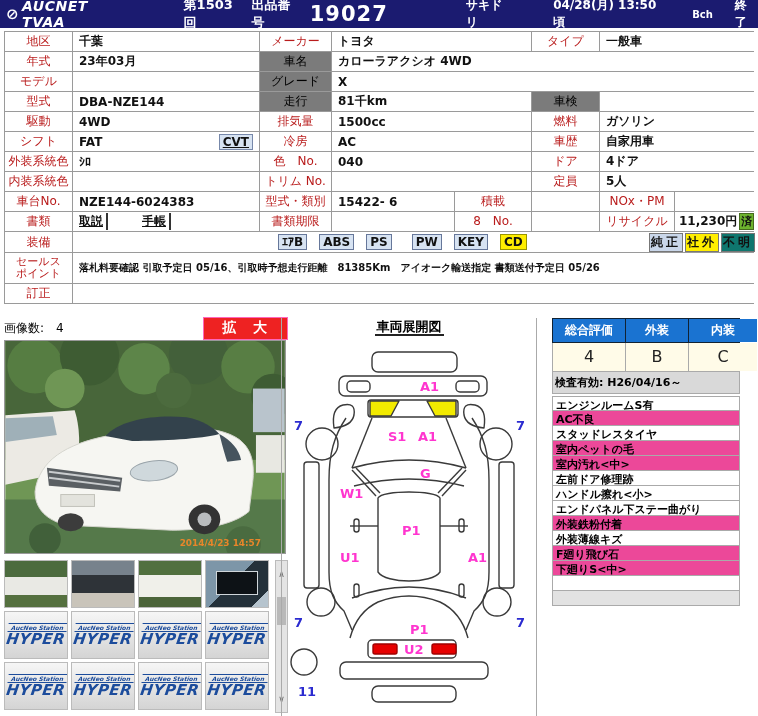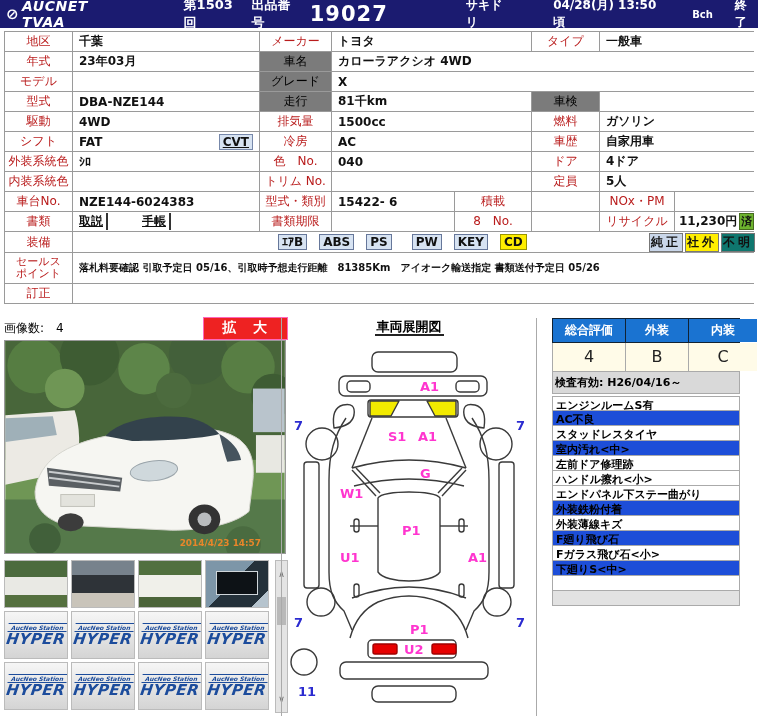--- a/index.html
+++ b/index.html
@@ -90,21 +90,21 @@
       text-align:center; padding:3px 0; }
   .eval-vals { display:grid; grid-template-columns:72px 62px 68px; gap:1px; background:#aaa;
       border:1px solid #aaa; border-top:none; }
   .eval-vals div { background:#fffbe8; font-size:16px; text-align:center; padding:4px 0 5px; color:#222; }
   .insp-row { background:#d9d9d9; border:1px solid #aaa; border-top:none; font-size:11px;
       font-weight:bold; padding:3px 2px; }
   .notes { margin-top:2px; }
   .note { border:1px solid #aaa; border-top:none; font-size:11px; font-weight:bold;
       padding:1px 3px 2px; height:15px; overflow:hidden; white-space:nowrap; }
   .note:first-child { border-top:1px solid #aaa; }
-  .note.shaded { background:#1d4ed8; }
+  .note.shaded { background:#ec4899; }
   .note.blank { background:#fff; }
   .note.blank.shaded { background:#e2e2e2; }
 
   svg text { font-family:"DejaVu Sans","Liberation Sans",sans-serif; }
   .mk { fill:#ff35cf; font-size:13px; font-weight:bold; }
   .num { fill:#2b2bd0; font-size:13px; font-weight:bold; }
   .ts { fill:#e8862a; font-size:9px; font-weight:bold; }
 </style>
 </head>
 <body>
@@ -425,27 +425,27 @@
     <div class="eval-vals">
       <div>4</div>
       <div>B</div>
       <div>C</div>
     </div>
     <div class="insp-row">検査有効: H26/04/16～</div>
     <div class="notes">
       <div class="note">エンジンルームS有</div>
       <div class="note shaded">AC不良</div>
       <div class="note">スタッドレスタイヤ</div>
+      <div class="note shaded">室内ペットの毛</div>
       <div class="note shaded">室内汚れ&lt;中&gt;</div>
       <div class="note">左前ドア修理跡</div>
       <div class="note">ハンドル擦れ&lt;小&gt;</div>
       <div class="note">エンドパネル下ステー曲がり</div>
       <div class="note shaded">外装鉄粉付着</div>
       <div class="note">外装薄線キズ</div>
       <div class="note shaded">F廻り飛び石</div>
-      <div class="note">Fガラス飛び石&lt;小&gt;</div>
       <div class="note shaded">下廻りS&lt;中&gt;</div>
       <div class="note blank"></div>
       <div class="note blank shaded"></div>
     </div>
   </div>
 
 </div>
 
 </body></html>

